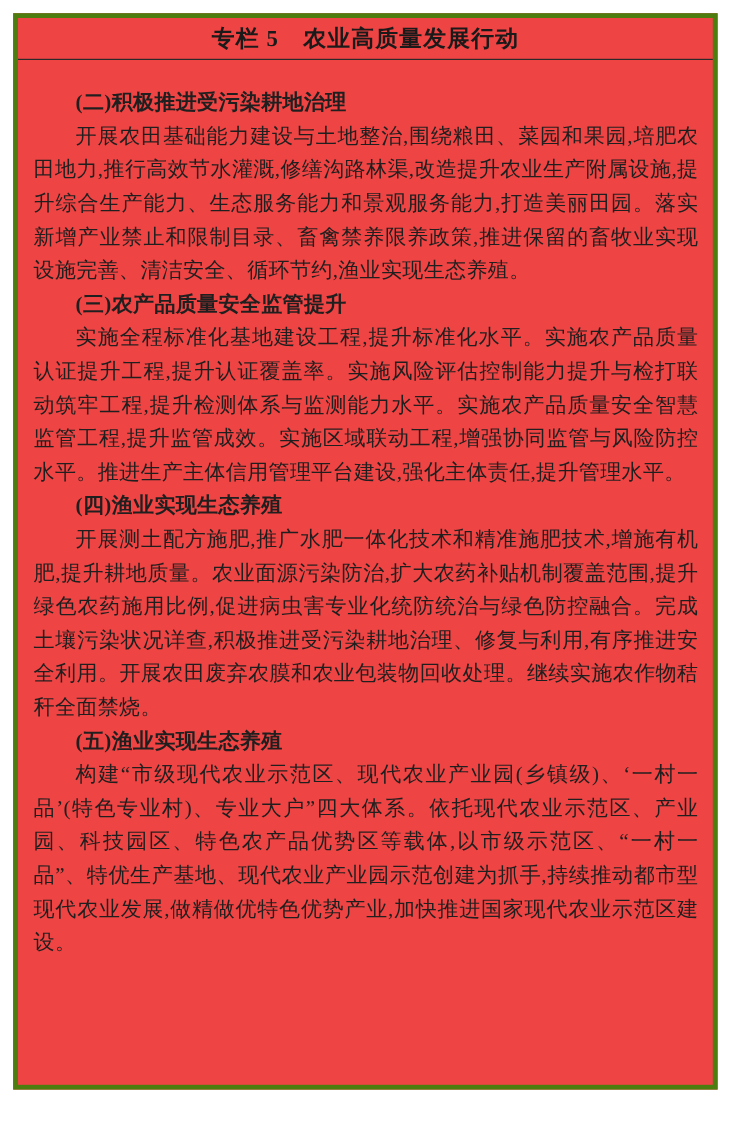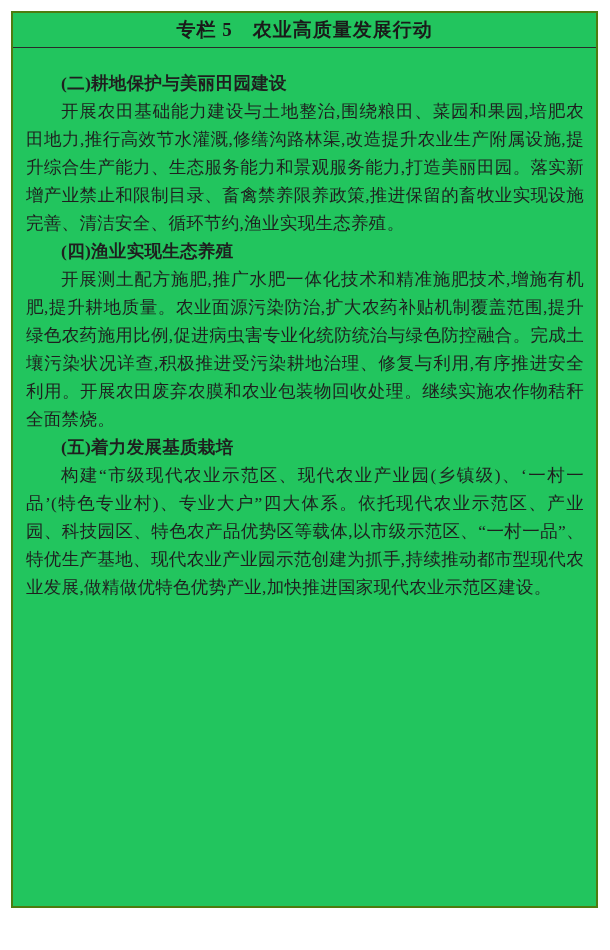--- a/index.html
+++ b/index.html
@@ -17,22 +17,22 @@
     background: #ffffff;
     overflow: hidden;
   }
   .panel {
     position: absolute;
     left: 11px;
     top: 11px;
     width: 587px;
     height: 897px;
     box-sizing: border-box;
-    border: 2px solid #4d7c0f;
-    background: #22c55e;
+    border: 4px solid #4d7c0f;
+    background: #ef4444;
   }
   .panel-header {
     height: 35px;
     box-sizing: border-box;
     border-bottom: 1.5px solid #2a2a2a;
     display: flex;
     align-items: center;
     justify-content: center;
   }
   .panel-title {
@@ -71,29 +71,33 @@
 <body>
 
 <div class="page">
   <section class="panel">
     <header class="panel-header">
       <h2 class="panel-title">专栏 5　农业高质量发展行动</h2>
     </header>
     <div class="panel-body" id="sections">
 
   <div class="section">
-    <h3 class="section-heading">(二)耕地保护与美丽田园建设</h3>
+    <h3 class="section-heading">(二)积极推进受污染耕地治理</h3>
     <p class="section-body">开展农田基础能力建设与土地整治,围绕粮田、菜园和果园,培肥农田地力,推行高效节水灌溉,修缮沟路林渠,改造提升农业生产附属设施,提升综合生产能力、生态服务能力和景观服务能力,打造美丽田园。落实新增产业禁止和限制目录、畜禽禁养限养政策,推进保留的畜牧业实现设施完善、清洁安全、循环节约,渔业实现生态养殖。</p>
   </div>
 
+  <div class="section">
+    <h3 class="section-heading">(三)农产品质量安全监管提升</h3>
+    <p class="section-body">实施全程标准化基地建设工程,提升标准化水平。实施农产品质量认证提升工程,提升认证覆盖率。实施风险评估控制能力提升与检打联动筑牢工程,提升检测体系与监测能力水平。实施农产品质量安全智慧监管工程,提升监管成效。实施区域联动工程,增强协同监管与风险防控水平。推进生产主体信用管理平台建设,强化主体责任,提升管理水平。</p>
+  </div>
 
   <div class="section">
     <h3 class="section-heading">(四)渔业实现生态养殖</h3>
     <p class="section-body">开展测土配方施肥,推广水肥一体化技术和精准施肥技术,增施有机肥,提升耕地质量。农业面源污染防治,扩大农药补贴机制覆盖范围,提升绿色农药施用比例,促进病虫害专业化统防统治与绿色防控融合。完成土壤污染状况详查,积极推进受污染耕地治理、修复与利用,有序推进安全利用。开展农田废弃农膜和农业包装物回收处理。继续实施农作物秸秆全面禁烧。</p>
   </div>
 
   <div class="section">
-    <h3 class="section-heading">(五)着力发展基质栽培</h3>
+    <h3 class="section-heading">(五)渔业实现生态养殖</h3>
     <p class="section-body">构建“市级现代农业示范区、现代农业产业园(乡镇级)、‘一村一品’(特色专业村)、专业大户”四大体系。依托现代农业示范区、产业园、科技园区、特色农产品优势区等载体,以市级示范区、“一村一品”、特优生产基地、现代农业产业园示范创建为抓手,持续推动都市型现代农业发展,做精做优特色优势产业,加快推进国家现代农业示范区建设。</p>
   </div>
 </div>
   </section>
 </div>
 
 </body></html>

